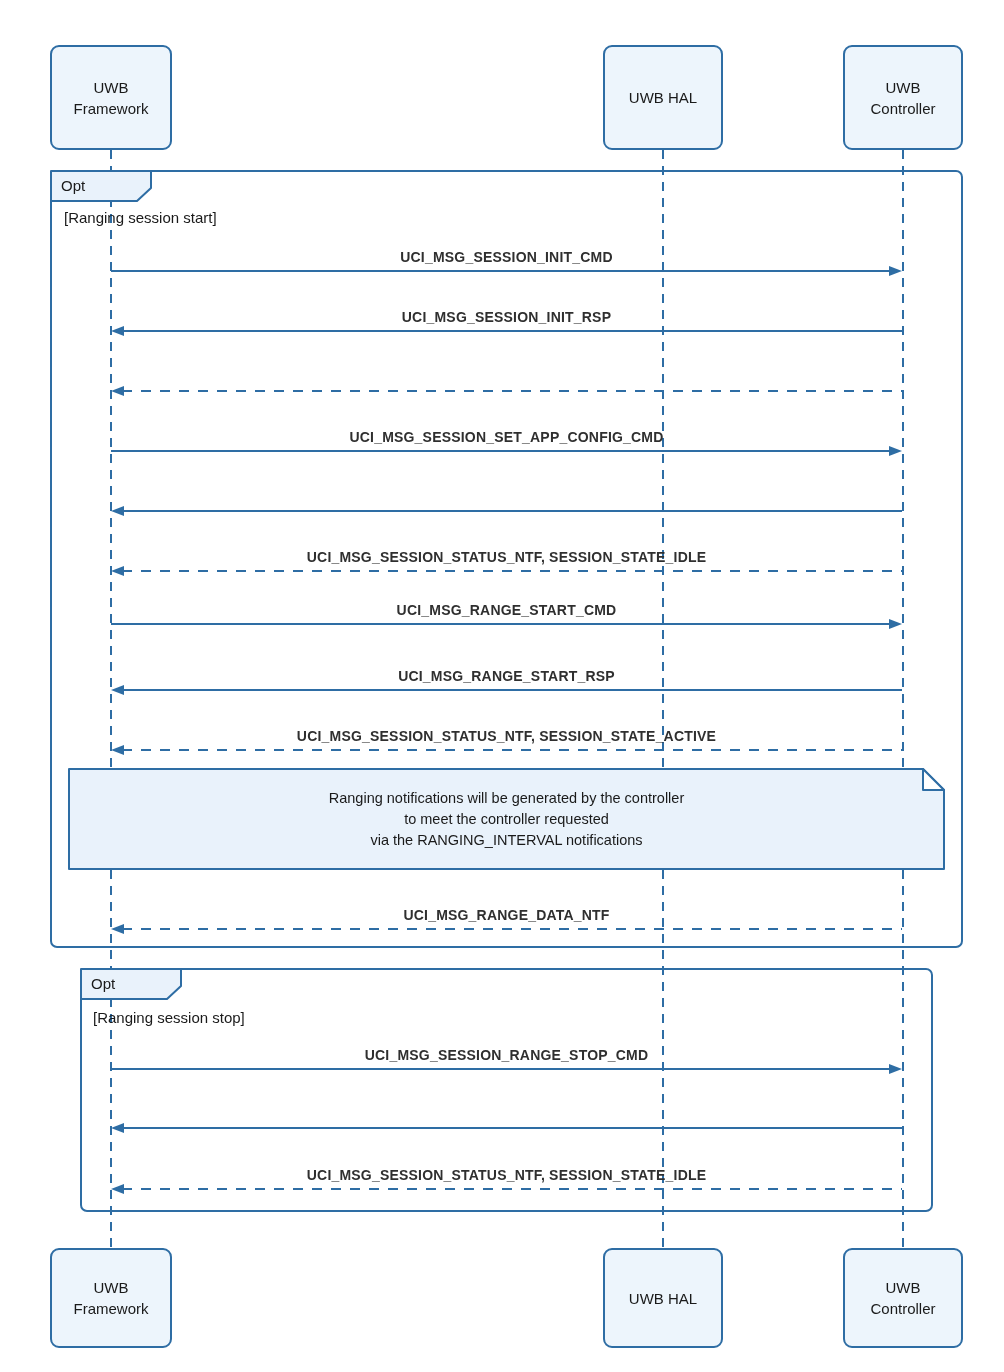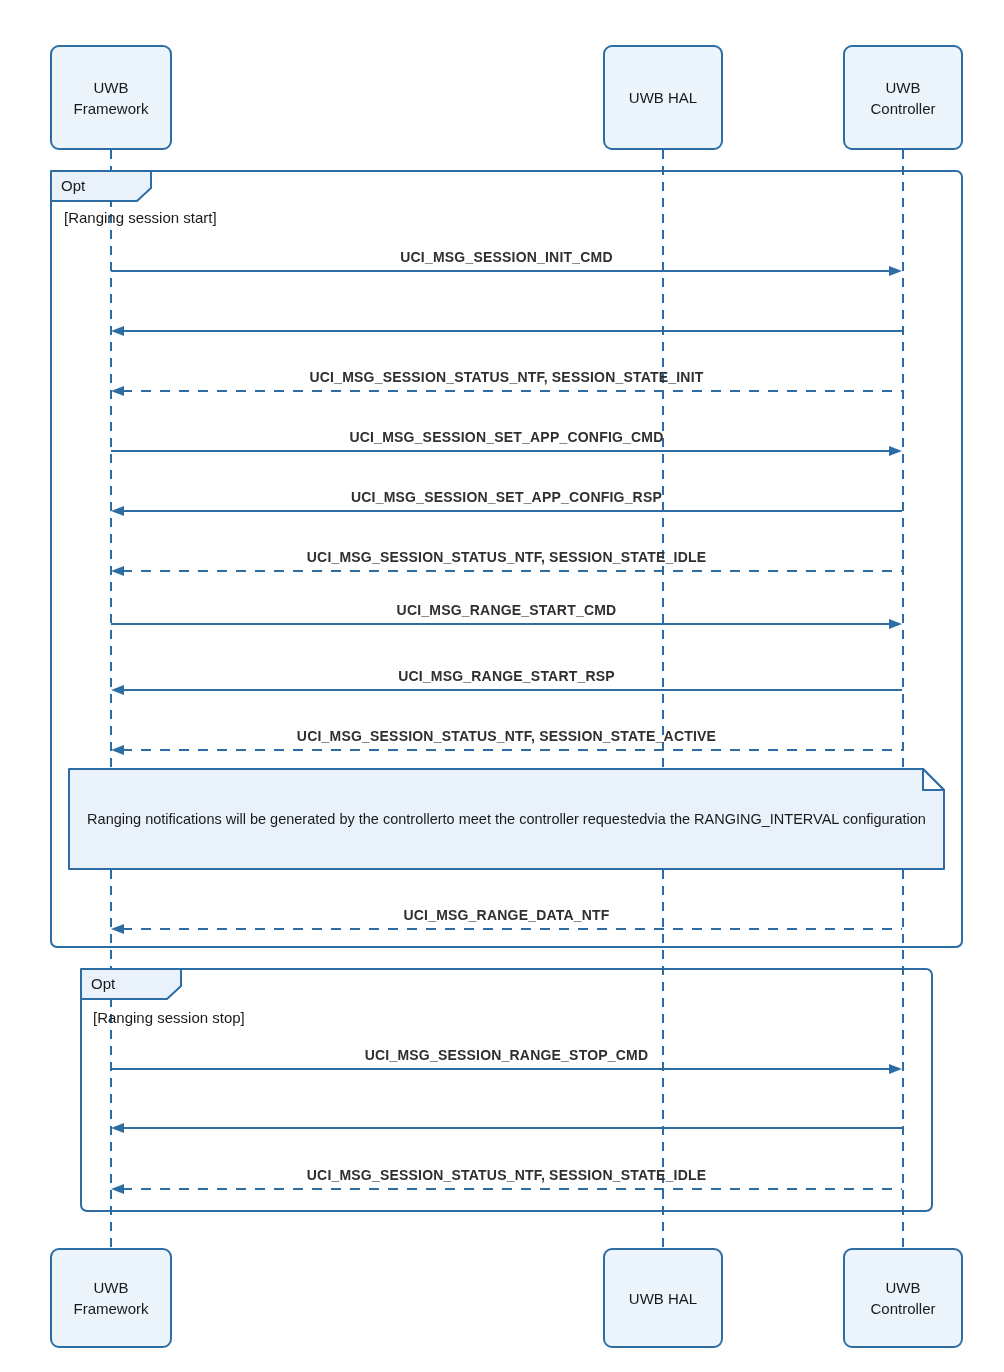--- a/index.html
+++ b/index.html
@@ -27,21 +27,21 @@
   }
   .frame{
     position:absolute;box-sizing:border-box;border:2px solid var(--accent);
     border-radius:7px;background:transparent;
   }
   .tab{position:absolute;}
   .tab-label{position:absolute;font-size:15px;color:var(--text);}
   .guard{position:absolute;font-size:15px;color:var(--text);}
   .note{position:absolute;}
   .note-text{
-    position:absolute;display:flex;flex-direction:row;align-items:center;justify-content:center;
+    position:absolute;display:flex;flex-direction:column;align-items:center;justify-content:center;
     text-align:center;font-size:14.5px;line-height:21px;color:var(--text);
   }
   .msg{position:absolute;left:111px;width:791px;height:26px;}
   .msg-label{
     position:absolute;left:0;right:0;bottom:7px;text-align:center;
     font-size:14px;font-weight:bold;color:var(--label);letter-spacing:.2px;white-space:nowrap;
   }
   .msg-line{position:absolute;bottom:0;height:2px;background:var(--accent);}
   .msg-line.dashed{
     background:repeating-linear-gradient(90deg,var(--accent) 0 10px,transparent 10px 19px);
@@ -73,45 +73,44 @@
   <div class="tab-label" style="left:91px;top:975px">Opt</div>
   <div class="guard" style="left:93px;top:1009px">[Ranging session stop]</div>
 
   <svg class="note" style="left:68px;top:768px" width="877" height="102" viewBox="0 0 877 102">
     <path d="M1,1 H855 L876,22 V101 H1 Z" style="fill:var(--note-fill);stroke:var(--accent);stroke-width:2;stroke-linejoin:round"></path>
     <path d="M855,1 L876,22 H855 Z" style="fill:#ffffff;stroke:var(--accent);stroke-width:2;stroke-linejoin:round"></path>
   </svg>
   <div class="note-text" style="left:68px;top:768px;width:877px;height:102px">
     <div>Ranging notifications will be generated by the controller</div>
     <div>to meet the controller requested</div>
-    <div>via the RANGING_INTERVAL configuration</div>
+    <div>via the RANGING_INTERVAL notifications</div>
   </div>
 
   <div id="messages-layer">
       <div class="msg" style="top: 246px;">
         <div class="msg-label">UCI_MSG_SESSION_INIT_CMD</div>
         <div class="msg-line" style="left: 0px; right: 11px;"></div>
         <div class="head right"></div>
       </div>
       <div class="msg" style="top: 306px;">
+        <div class="msg-label">UCI_MSG_SESSION_INIT_RSP</div>
         <div class="msg-line" style="left: 11px; right: 0px;"></div>
         <div class="head left"></div>
       </div>
       <div class="msg" style="top: 366px;">
-        <div class="msg-label">UCI_MSG_SESSION_STATUS_NTF, SESSION_STATE_INIT</div>
         <div class="msg-line dashed" style="left: 11px; right: 0px;"></div>
         <div class="head left"></div>
       </div>
       <div class="msg" style="top: 426px;">
         <div class="msg-label">UCI_MSG_SESSION_SET_APP_CONFIG_CMD</div>
         <div class="msg-line" style="left: 0px; right: 11px;"></div>
         <div class="head right"></div>
       </div>
       <div class="msg" style="top: 486px;">
-        <div class="msg-label">UCI_MSG_SESSION_SET_APP_CONFIG_RSP</div>
         <div class="msg-line" style="left: 11px; right: 0px;"></div>
         <div class="head left"></div>
       </div>
       <div class="msg" style="top: 546px;">
         <div class="msg-label">UCI_MSG_SESSION_STATUS_NTF, SESSION_STATE_IDLE</div>
         <div class="msg-line dashed" style="left: 11px; right: 0px;"></div>
         <div class="head left"></div>
       </div>
       <div class="msg" style="top: 571px; margin-top: 28px;">
         <div class="msg-label">UCI_MSG_RANGE_START_CMD</div>

